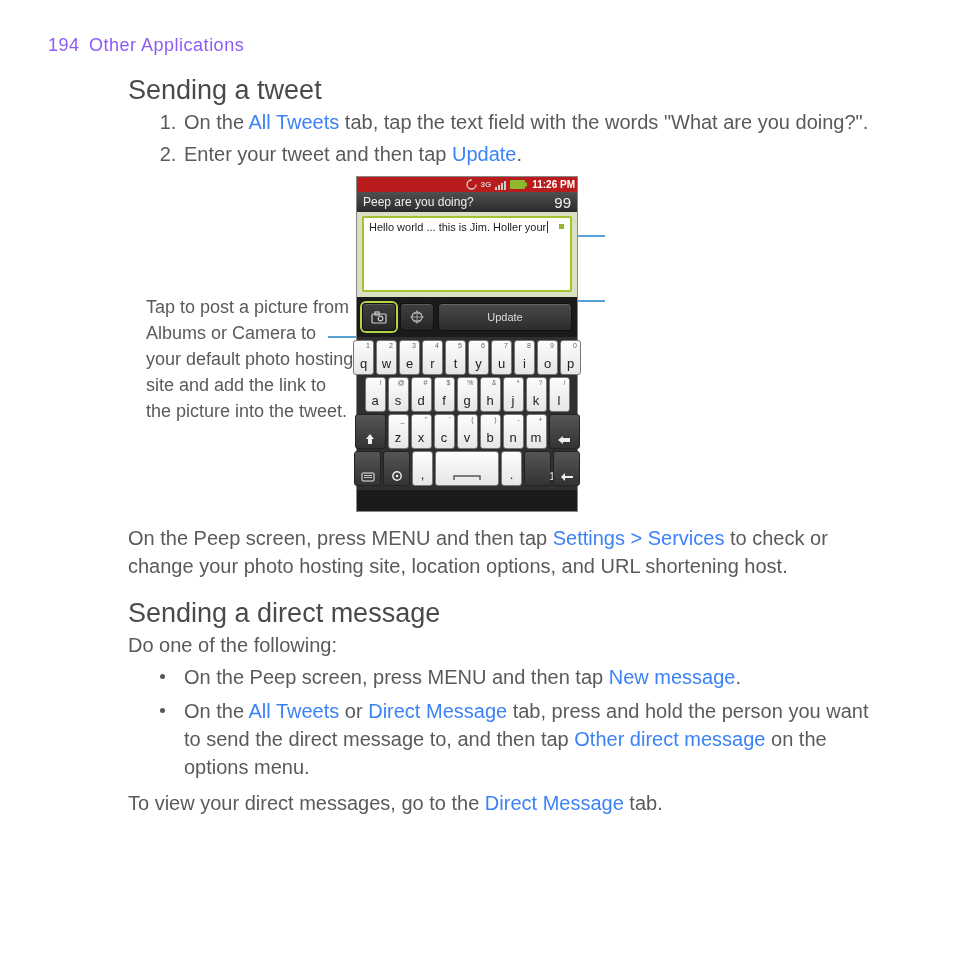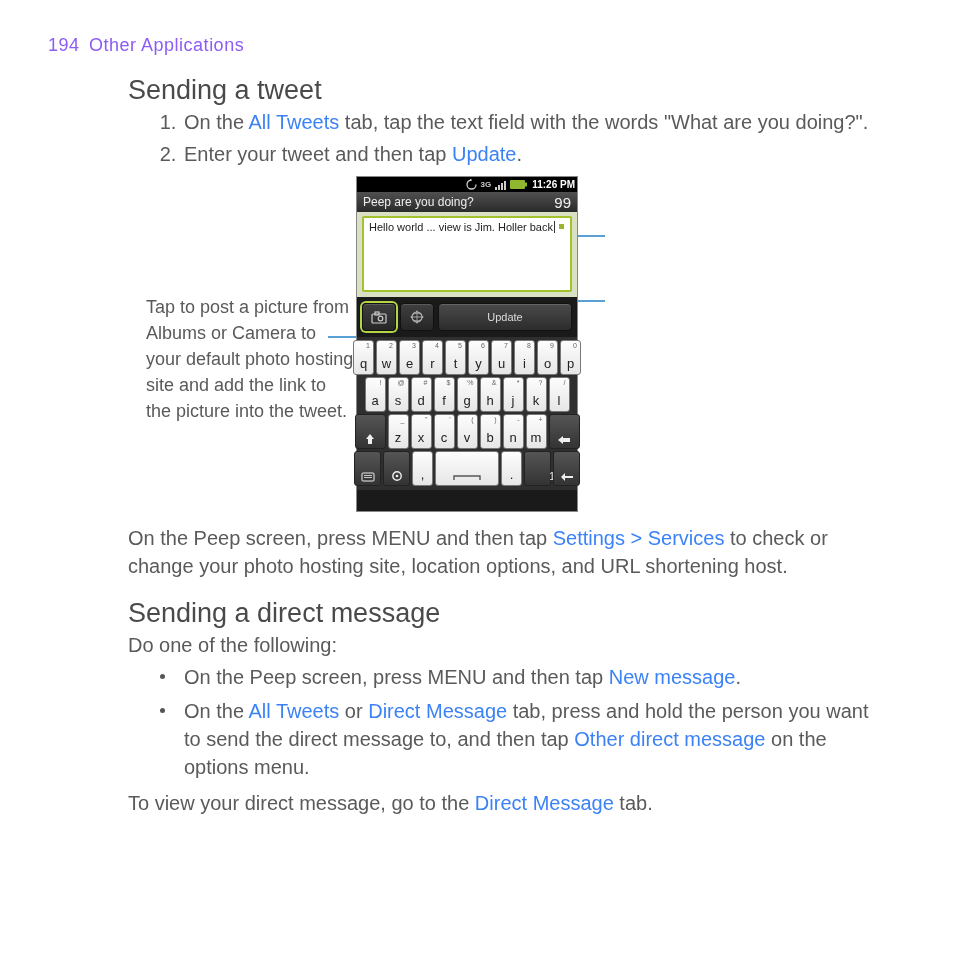--- a/index.html
+++ b/index.html
@@ -102,21 +102,21 @@
   .phone {
     position: relative;
     width: 220px;
     height: 334px;
     background: #1a1a1a;
     border: 1px solid #888;
   }
   
   .statusbar {
     height: 15px;
-    background: #000000;
+    background: #b91c1c;
     color: #fff;
     font-size: 10px;
     font-weight: 600;
     display: flex;
     justify-content: flex-end;
     align-items: center;
     padding: 0 2px;
     gap: 4px;
   }
   .statusbar svg { display: block; }
@@ -297,21 +297,21 @@
                 <rect x="15" y="2.5" width="2" height="4" fill="#8fb82f"></rect>
               </svg>
             <span class="clock">11:26 PM</span>
           </div>
           <div class="titlebar">
             <span>Peep are you doing?</span>
             <span class="count">99</span>
           </div>
           <div class="tweet-area">
             <div class="tweet-box">
-              <span>Hello world ... view is Jim. Holler back</span><span style="border-right:1px solid #333; margin-left:1px;"></span>
+              <span>Hello world ... this is Jim. Holler your</span><span style="border-right:1px solid #333; margin-left:1px;"></span>
               <div class="dot"></div>
             </div>
           </div>
           <div class="tool-row">
             <div class="icon-btn sel">
               <svg width="16" height="13" viewBox="0 0 16 13">
                 <rect x="1" y="3" width="14" height="9" rx="1" fill="none" stroke="#ccc" stroke-width="1.2"></rect>
                 <rect x="4" y="1" width="4" height="3" fill="none" stroke="#ccc" stroke-width="1.2"></rect>
                 <circle cx="9.5" cy="7.5" r="2.3" fill="none" stroke="#ccc" stroke-width="1.2"></circle>
               </svg>
@@ -416,17 +416,17 @@
     <p class="para" style="margin:0 0 4px 0;">Do one of the following:</p>
     <ul class="bul">
       <li>
         <span>On the Peep screen, press MENU and then tap </span><span class="strong-ish">New message</span><span>.</span>
       </li>
       <li>
         <span>On the </span><span class="strong-ish">All Tweets</span><span> or </span><span class="strong-ish">Direct Message</span><span> tab, press and hold the person you want to send the direct message to, and then tap </span><span class="strong-ish">Other direct message</span><span> on the options menu.</span>
       </li>
     </ul>
     <p class="para" style="margin-top:4px;">
-      <span>To view your direct message, go to the </span><span class="strong-ish">Direct Message</span><span> tab.</span>
+      <span>To view your direct messages, go to the </span><span class="strong-ish">Direct Message</span><span> tab.</span>
     </p>
 
   </div>
 </div>
 
 </body></html>

